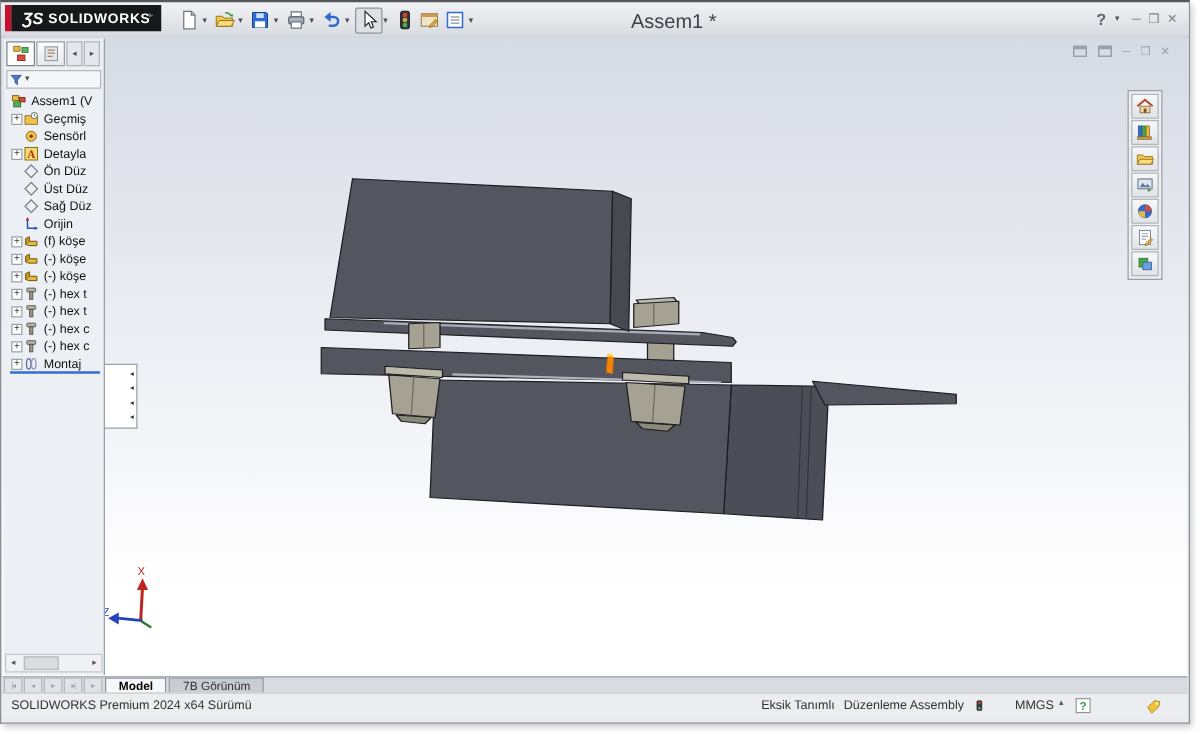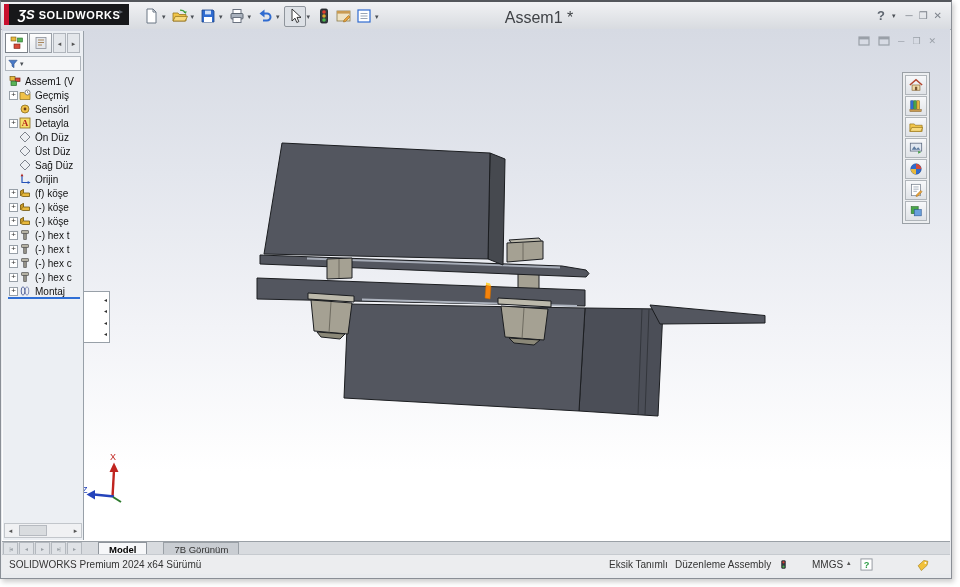--- a/index.html
+++ b/index.html
@@ -83,21 +83,21 @@
   .taskpane{position:absolute;right:20px;top:43px;width:24px;border:1px solid #9aa0a6;
     background:#eceef0;z-index:5;padding:1px;}
   .tp-btn{width:20px;height:18px;margin:1px auto;border:1px solid #b0b5ba;
     background:linear-gradient(#f7f8fa,#e0e3e7);display:flex;align-items:center;justify-content:center;}
   .tp-btn svg{width:14px;height:14px;}
   
   .tabsbar{position:absolute;left:1px;right:1px;bottom:23px;height:13px;background:#d8dbdf;
     border-top:1px solid #9aa0a6;display:flex;align-items:flex-end;z-index:6;}
   .nav-btn{width:13px;height:11px;margin:0 0 0 1px;border:1px solid #b3b8be;background:#dfe2e6;
     color:#9aa0a6;font-size:6px;display:flex;align-items:center;justify-content:center;}
-  .doc-tab{height:12px;padding:0 10px;margin-left:16px;font-size:9.5px;color:#333;
+  .doc-tab{height:12px;padding:0 10px;margin-left:2px;font-size:9.5px;color:#333;
     background:#c9cdd2;border:1px solid #9aa0a6;border-bottom:none;display:flex;align-items:center;}
   .doc-tab.active{background:#f6f7f9;font-weight:bold;color:#000;border-color:#8f959c;}
   
   .statusbar{position:absolute;left:1px;right:1px;bottom:4px;height:19px;background:#ecedef;
     border-top:1px solid #c6cacf;font-size:10px;color:#333;z-index:6;}
   .sb-left{position:absolute;left:7px;top:4px;}
   .sb-item{position:absolute;top:4px;}
   .sb-traffic{position:absolute;left:777px;top:3px;width:9px;height:13px;}
   .sb-traffic svg{width:9px;height:13px;display:block;}
   .sb-units{position:absolute;left:810px;top:4px;display:flex;gap:4px;align-items:flex-start;}

